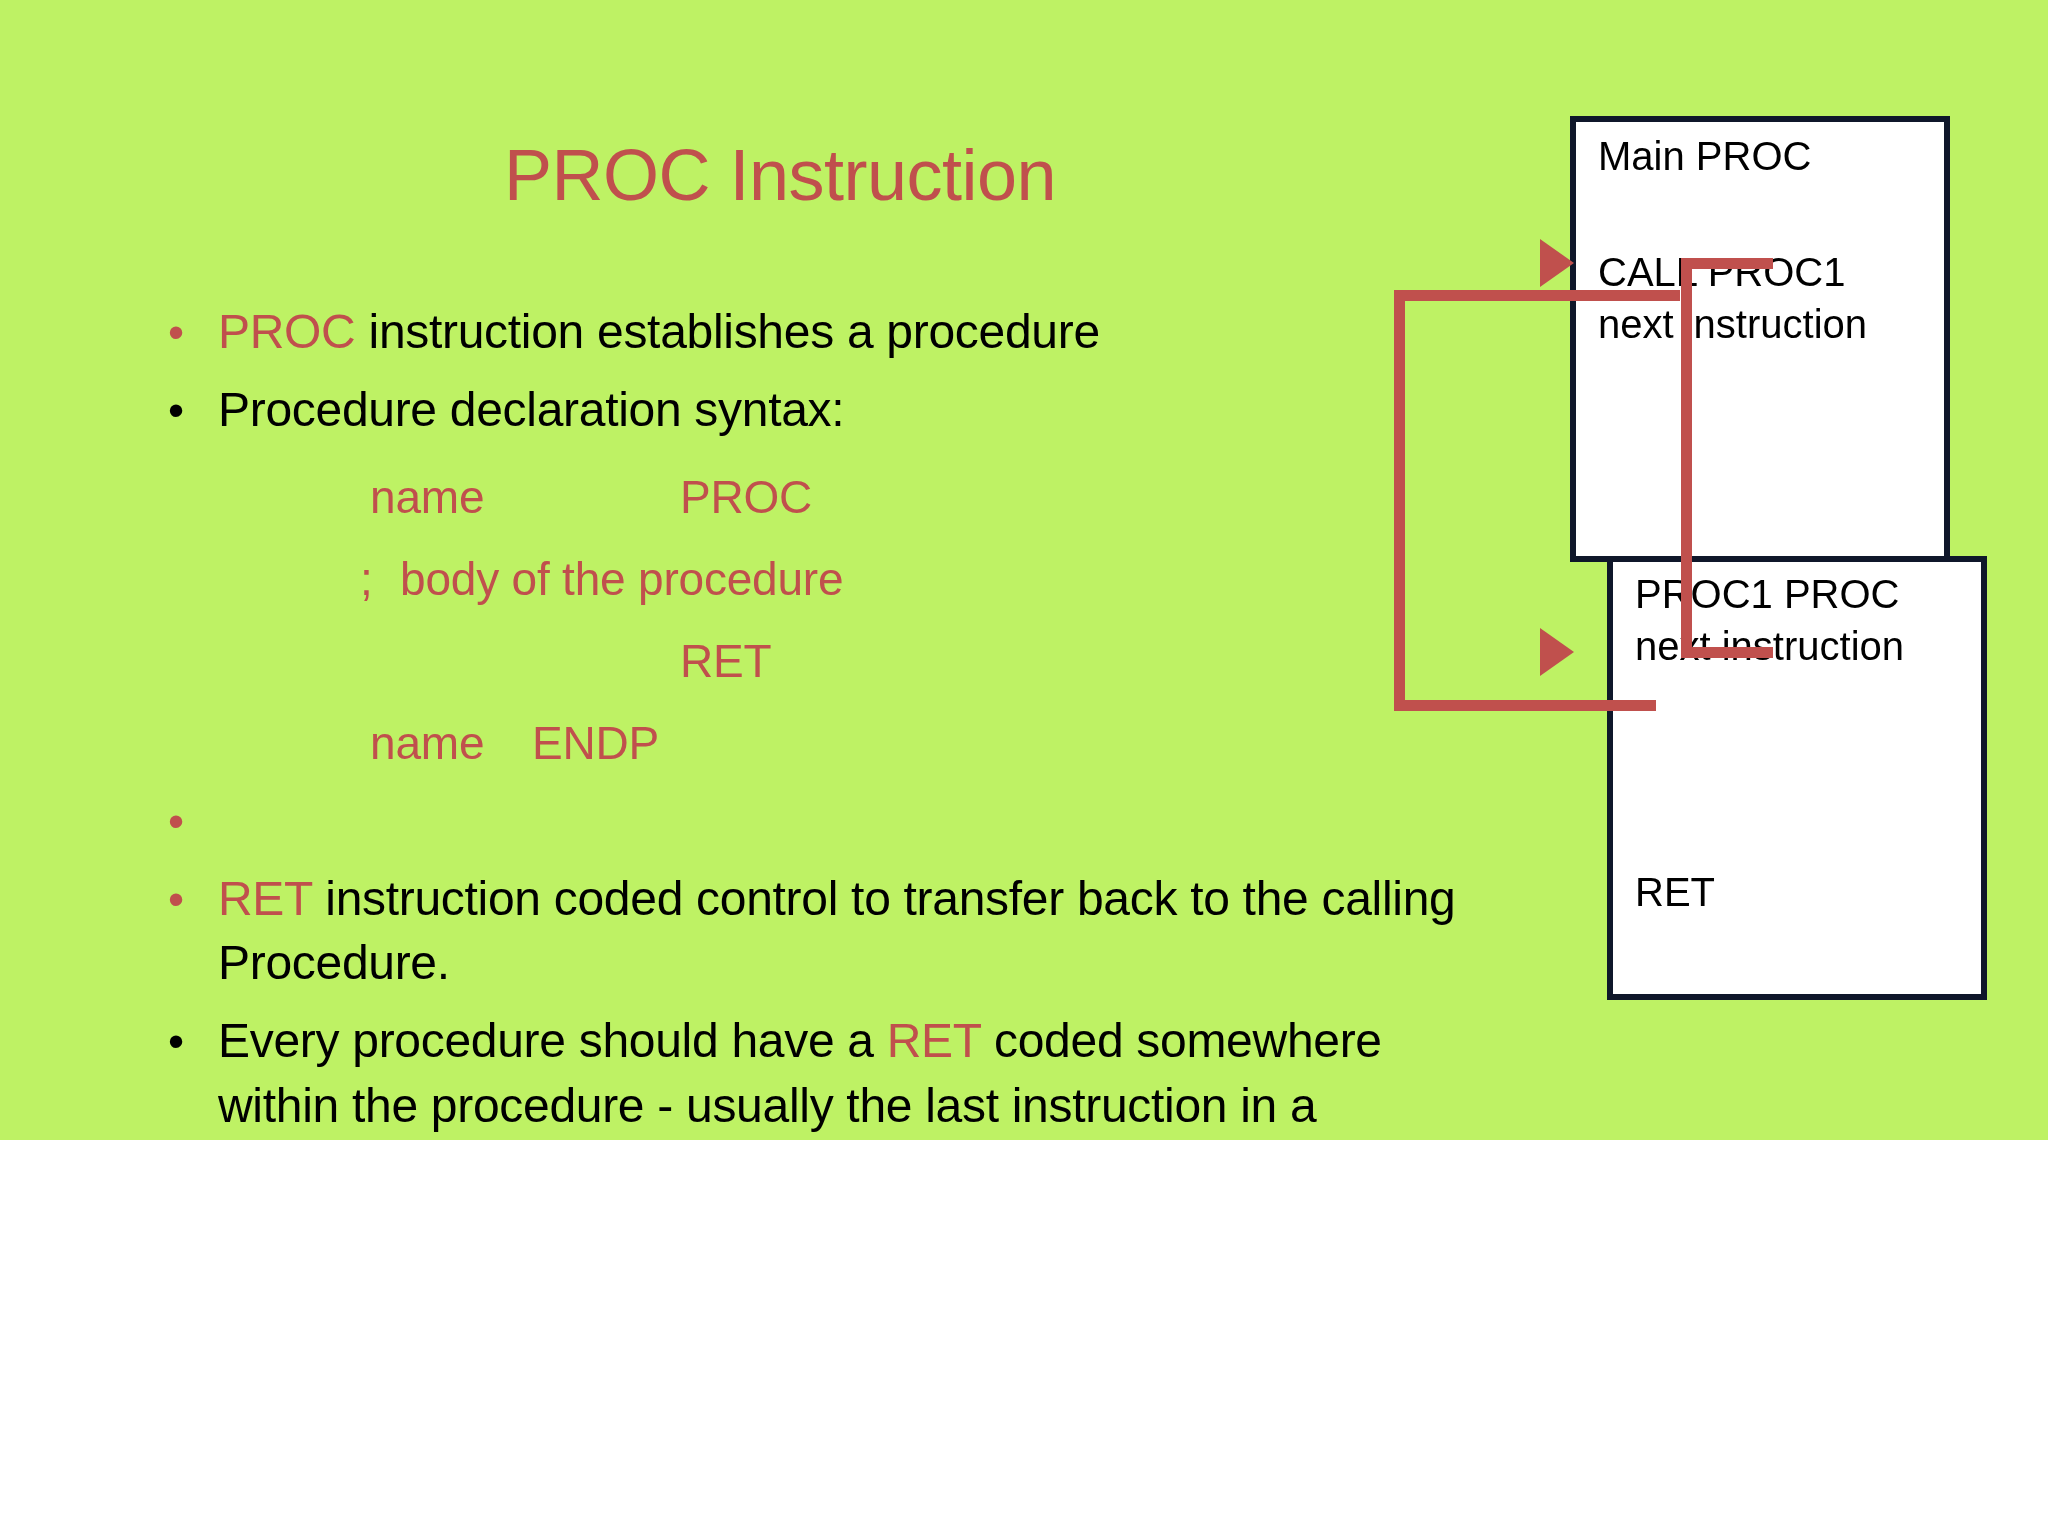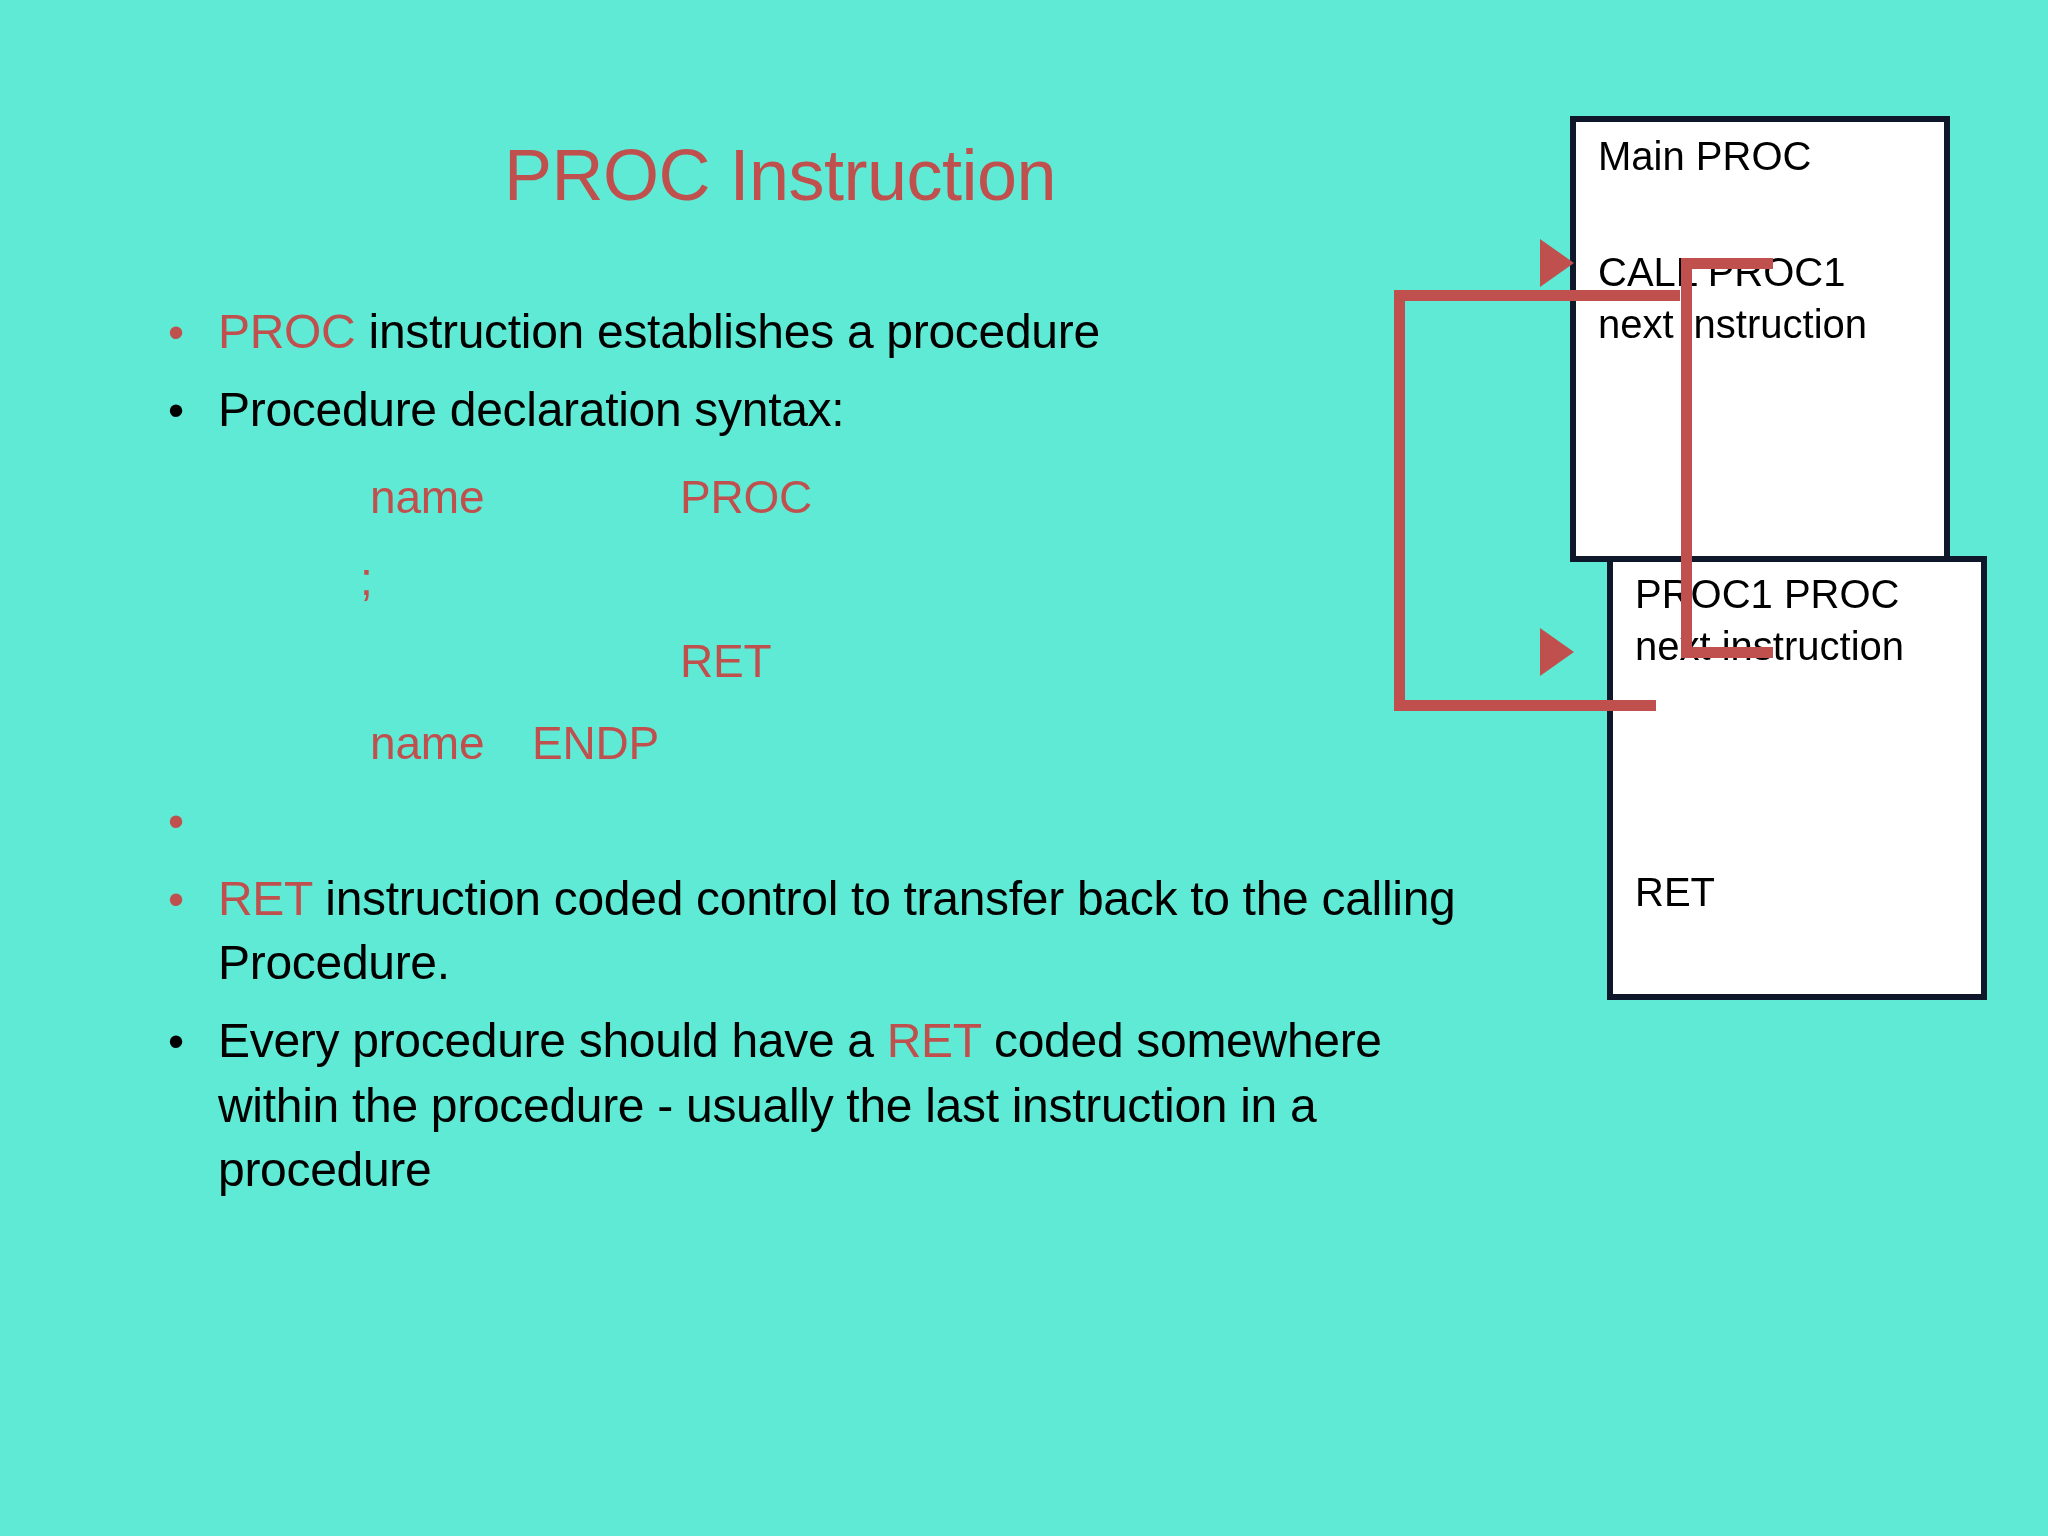--- a/index.html
+++ b/index.html
@@ -6,22 +6,22 @@
     margin: 0;
     padding: 0;
     background: #ffffff;
   }
   body {
     font-family: "Liberation Sans", sans-serif;
   }
   #slide {
     position: relative;
     width: 2048px;
-    height: 1536px;
-    background: #5eead4;
+    height: 1140px;
+    background: #bef264;
     overflow: hidden;
   }
 
   
   #slide-title {
     position: absolute;
     left: 0;
     top: 138px;
     width: 1560px;
     text-align: center;
@@ -192,20 +192,21 @@
 
   </div>
 
   <div id="syntax-block">
     <div class="syntax-line">
       <span class="syn-a">name</span>
       <span class="syn-b">PROC</span>
     </div>
     <div class="syntax-line">
       <span class="syn-c">;</span>
+      <span style="position:absolute;left:240px;top:0">body of the procedure</span>
     </div>
     <div class="syntax-line">
       <span class="syn-d">RET</span>
     </div>
     <div class="syntax-line">
       <span class="syn-e">name</span>
       <span class="syn-f">ENDP</span>
     </div>
   </div>
 

